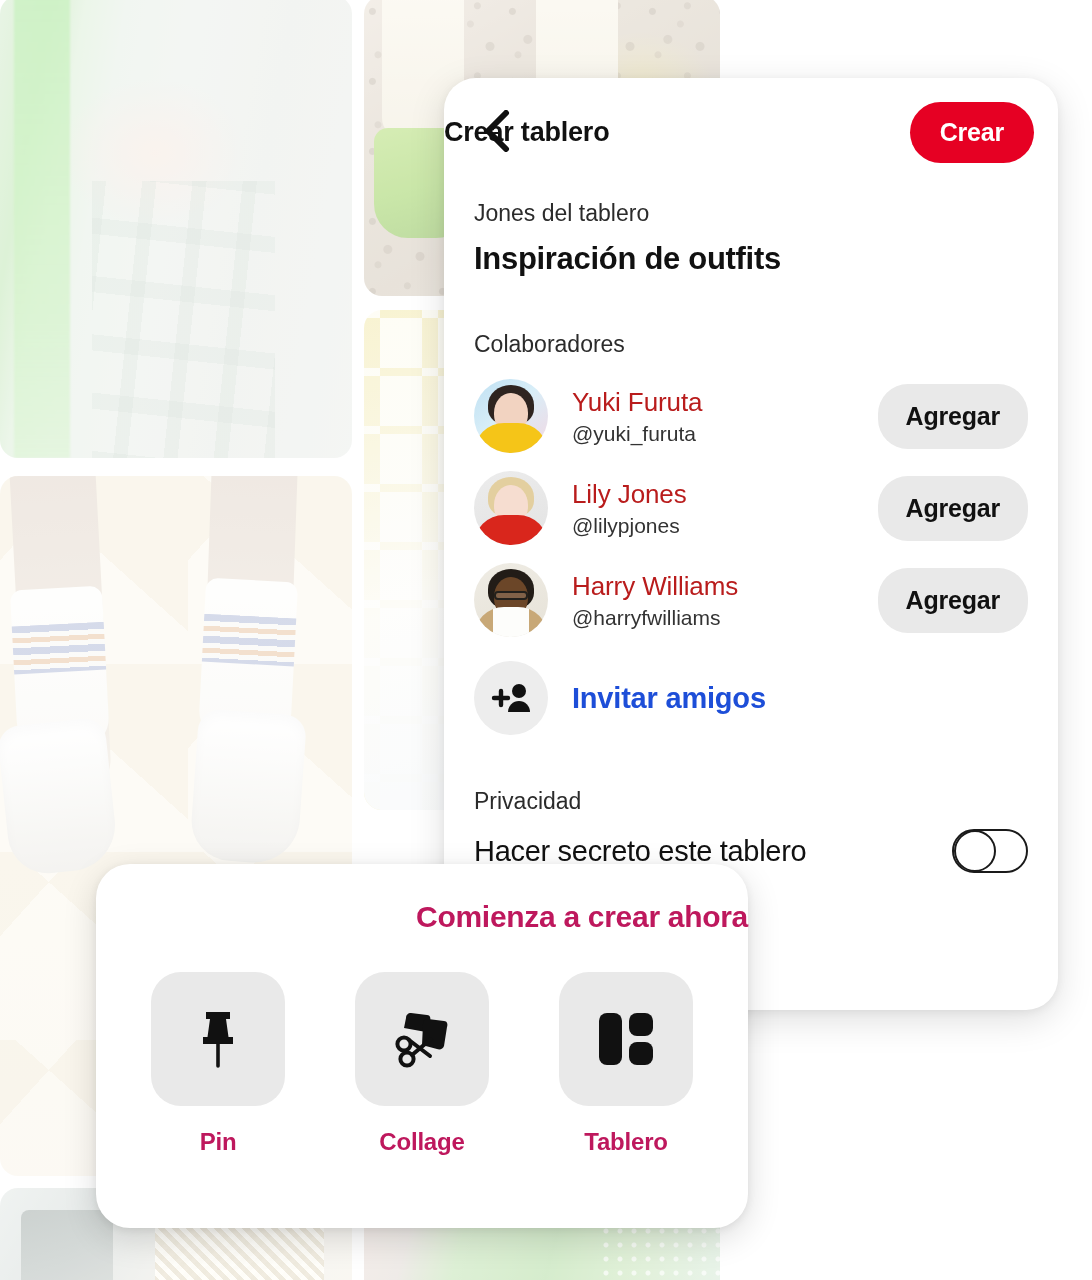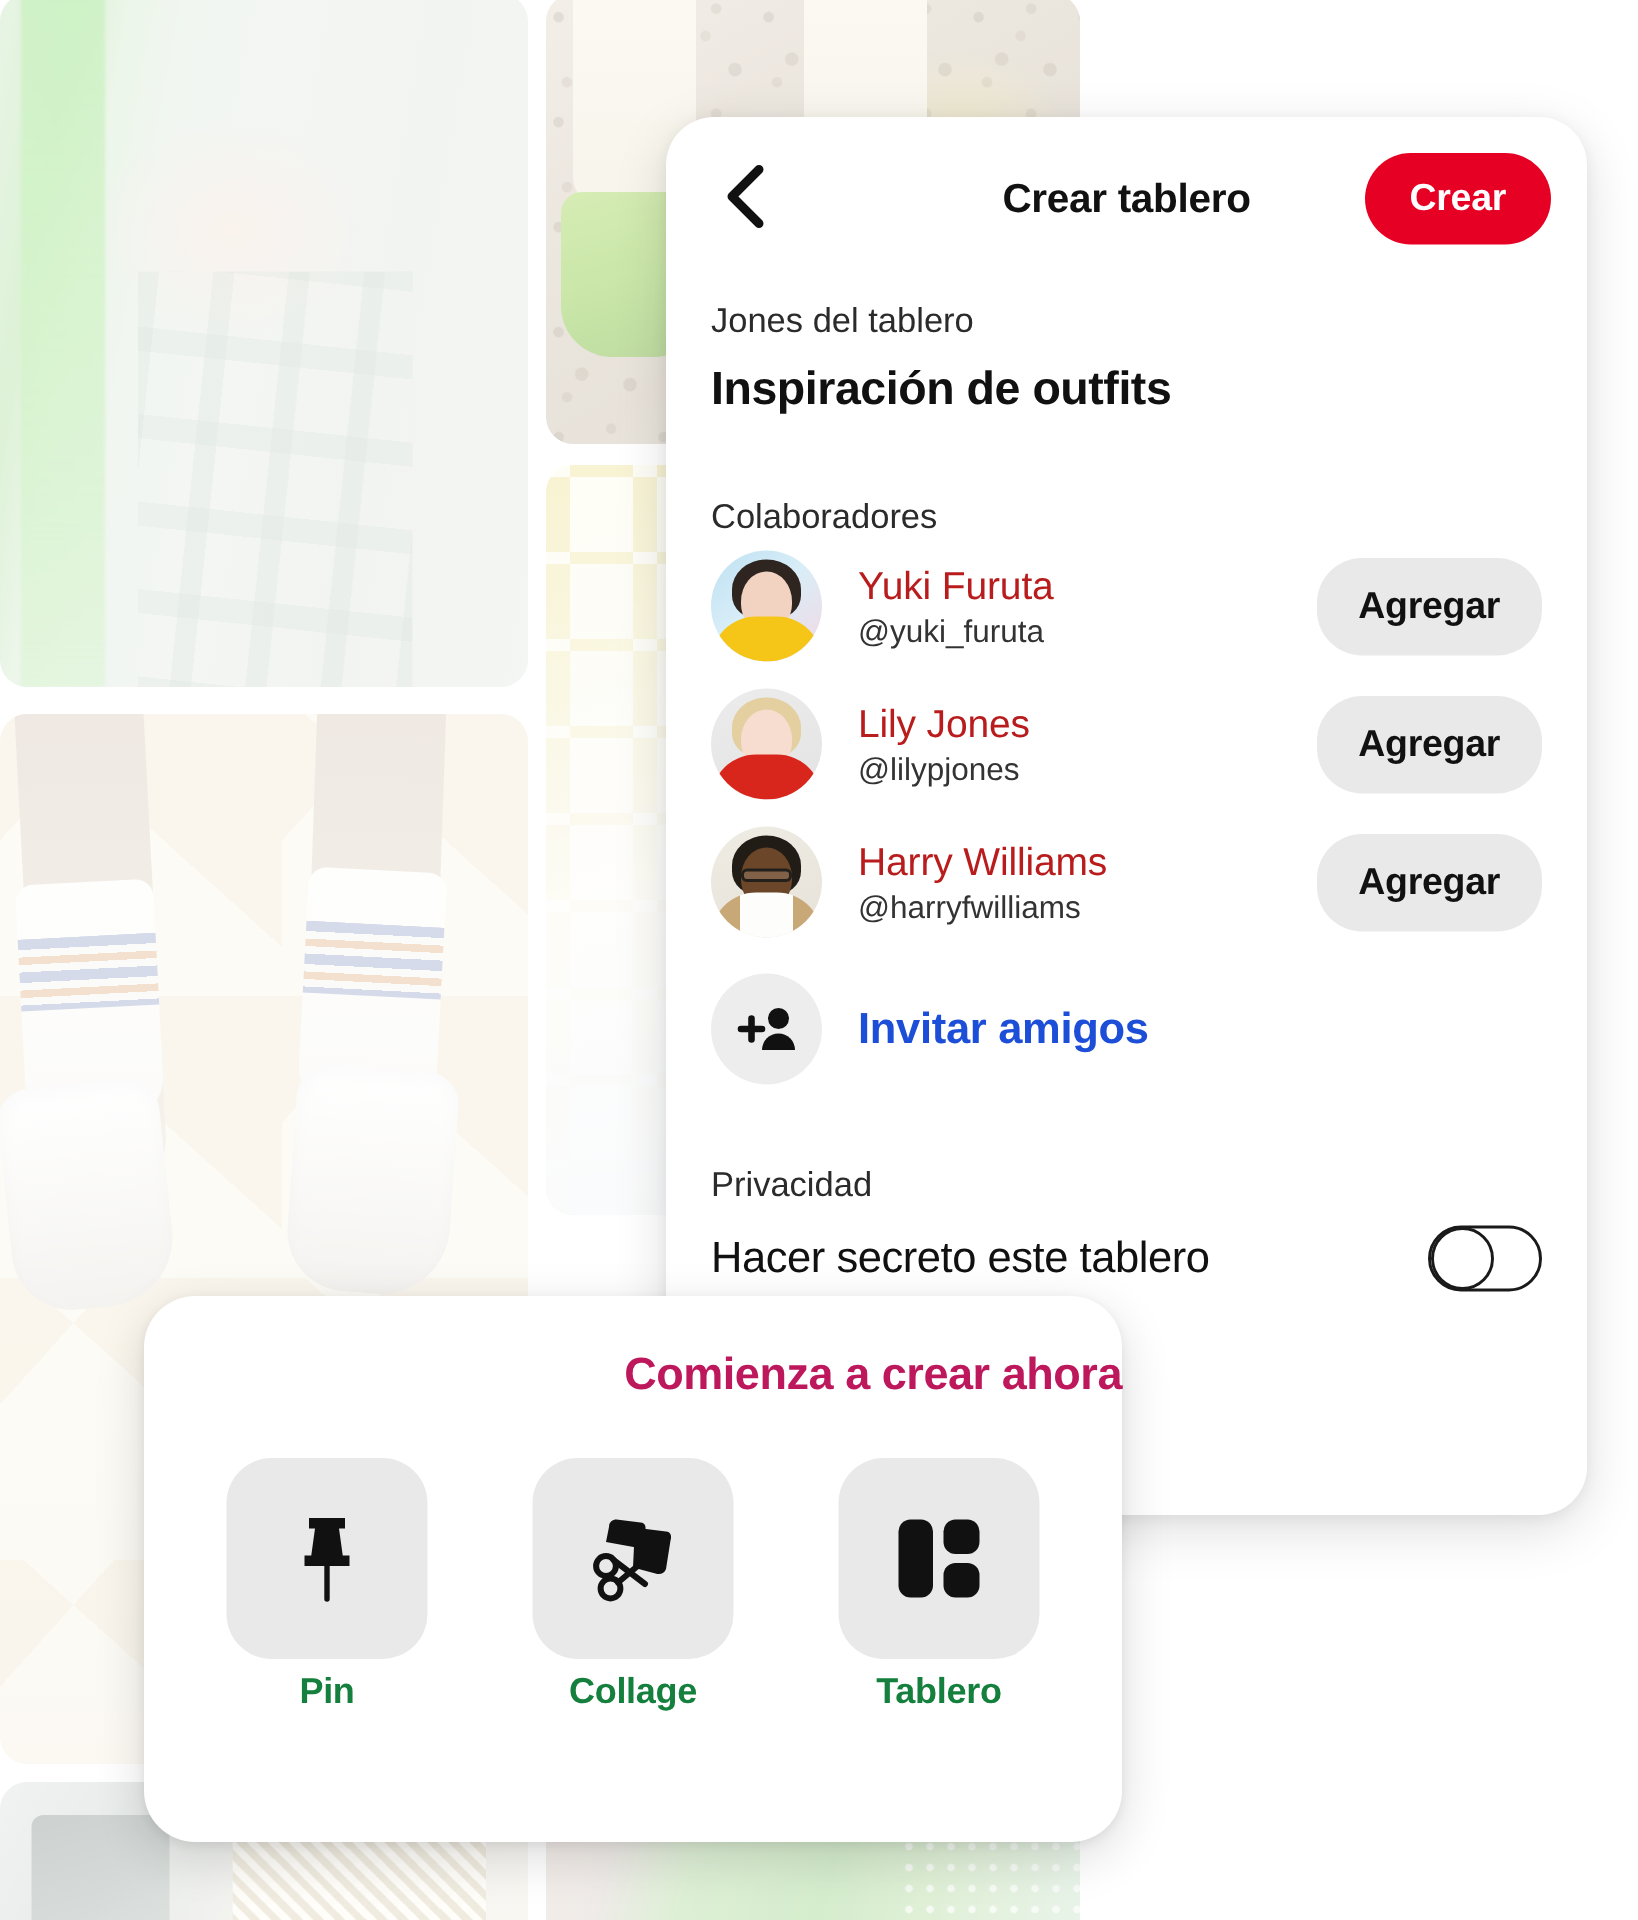--- a/index.html
+++ b/index.html
@@ -220,21 +220,21 @@
     padding: 0 24px 0 30px;
   }
   .back-btn {
     width: 44px; height: 44px;
     display: flex; align-items: center; justify-content: center;
     cursor: pointer; background: none; border: none;
   }
   .sheet-title {
     position: absolute;
     left: 0; right: 0;
-    text-align: center;
+    text-align: left;
     font-size: 27px;
     font-weight: bold;
     color: #111111;
     letter-spacing: -0.2px;
     pointer-events: none;
   }
   .crear-btn {
     margin-left: auto;
     position: relative;
     background: #E60023;
@@ -261,21 +261,21 @@
     font-weight: bold;
     color: #111111;
     margin-top: 14px;
     letter-spacing: -0.3px;
   }
 
   .section-label {
     font-size: 23px;
     color: #2b2b2b;
     margin-top: 54px;
-    margin-bottom: 0;
+    margin-bottom: 12px;
   }
 
   .collab-row {
     display: flex;
     align-items: center;
     height: 92px;
   }
   .avatar {
     width: 74px; height: 74px;
     border-radius: 50%;
@@ -423,24 +423,24 @@
     align-items: center;
     cursor: pointer;
   }
   .action-tile {
     width: 134px; height: 134px;
     background: #E9E9E9;
     border-radius: 30px;
     display: flex; align-items: center; justify-content: center;
   }
   .action-label {
-    margin-top: 8px;
+    margin-top: 22px;
     font-size: 24px;
     font-weight: bold;
-    color: #15803d;
+    color: #be185d;
     letter-spacing: -0.2px;
   }
 </style>
 </head>
 <body>
 
 <div id="stage">
 
   <div class="pin-grid">
 

